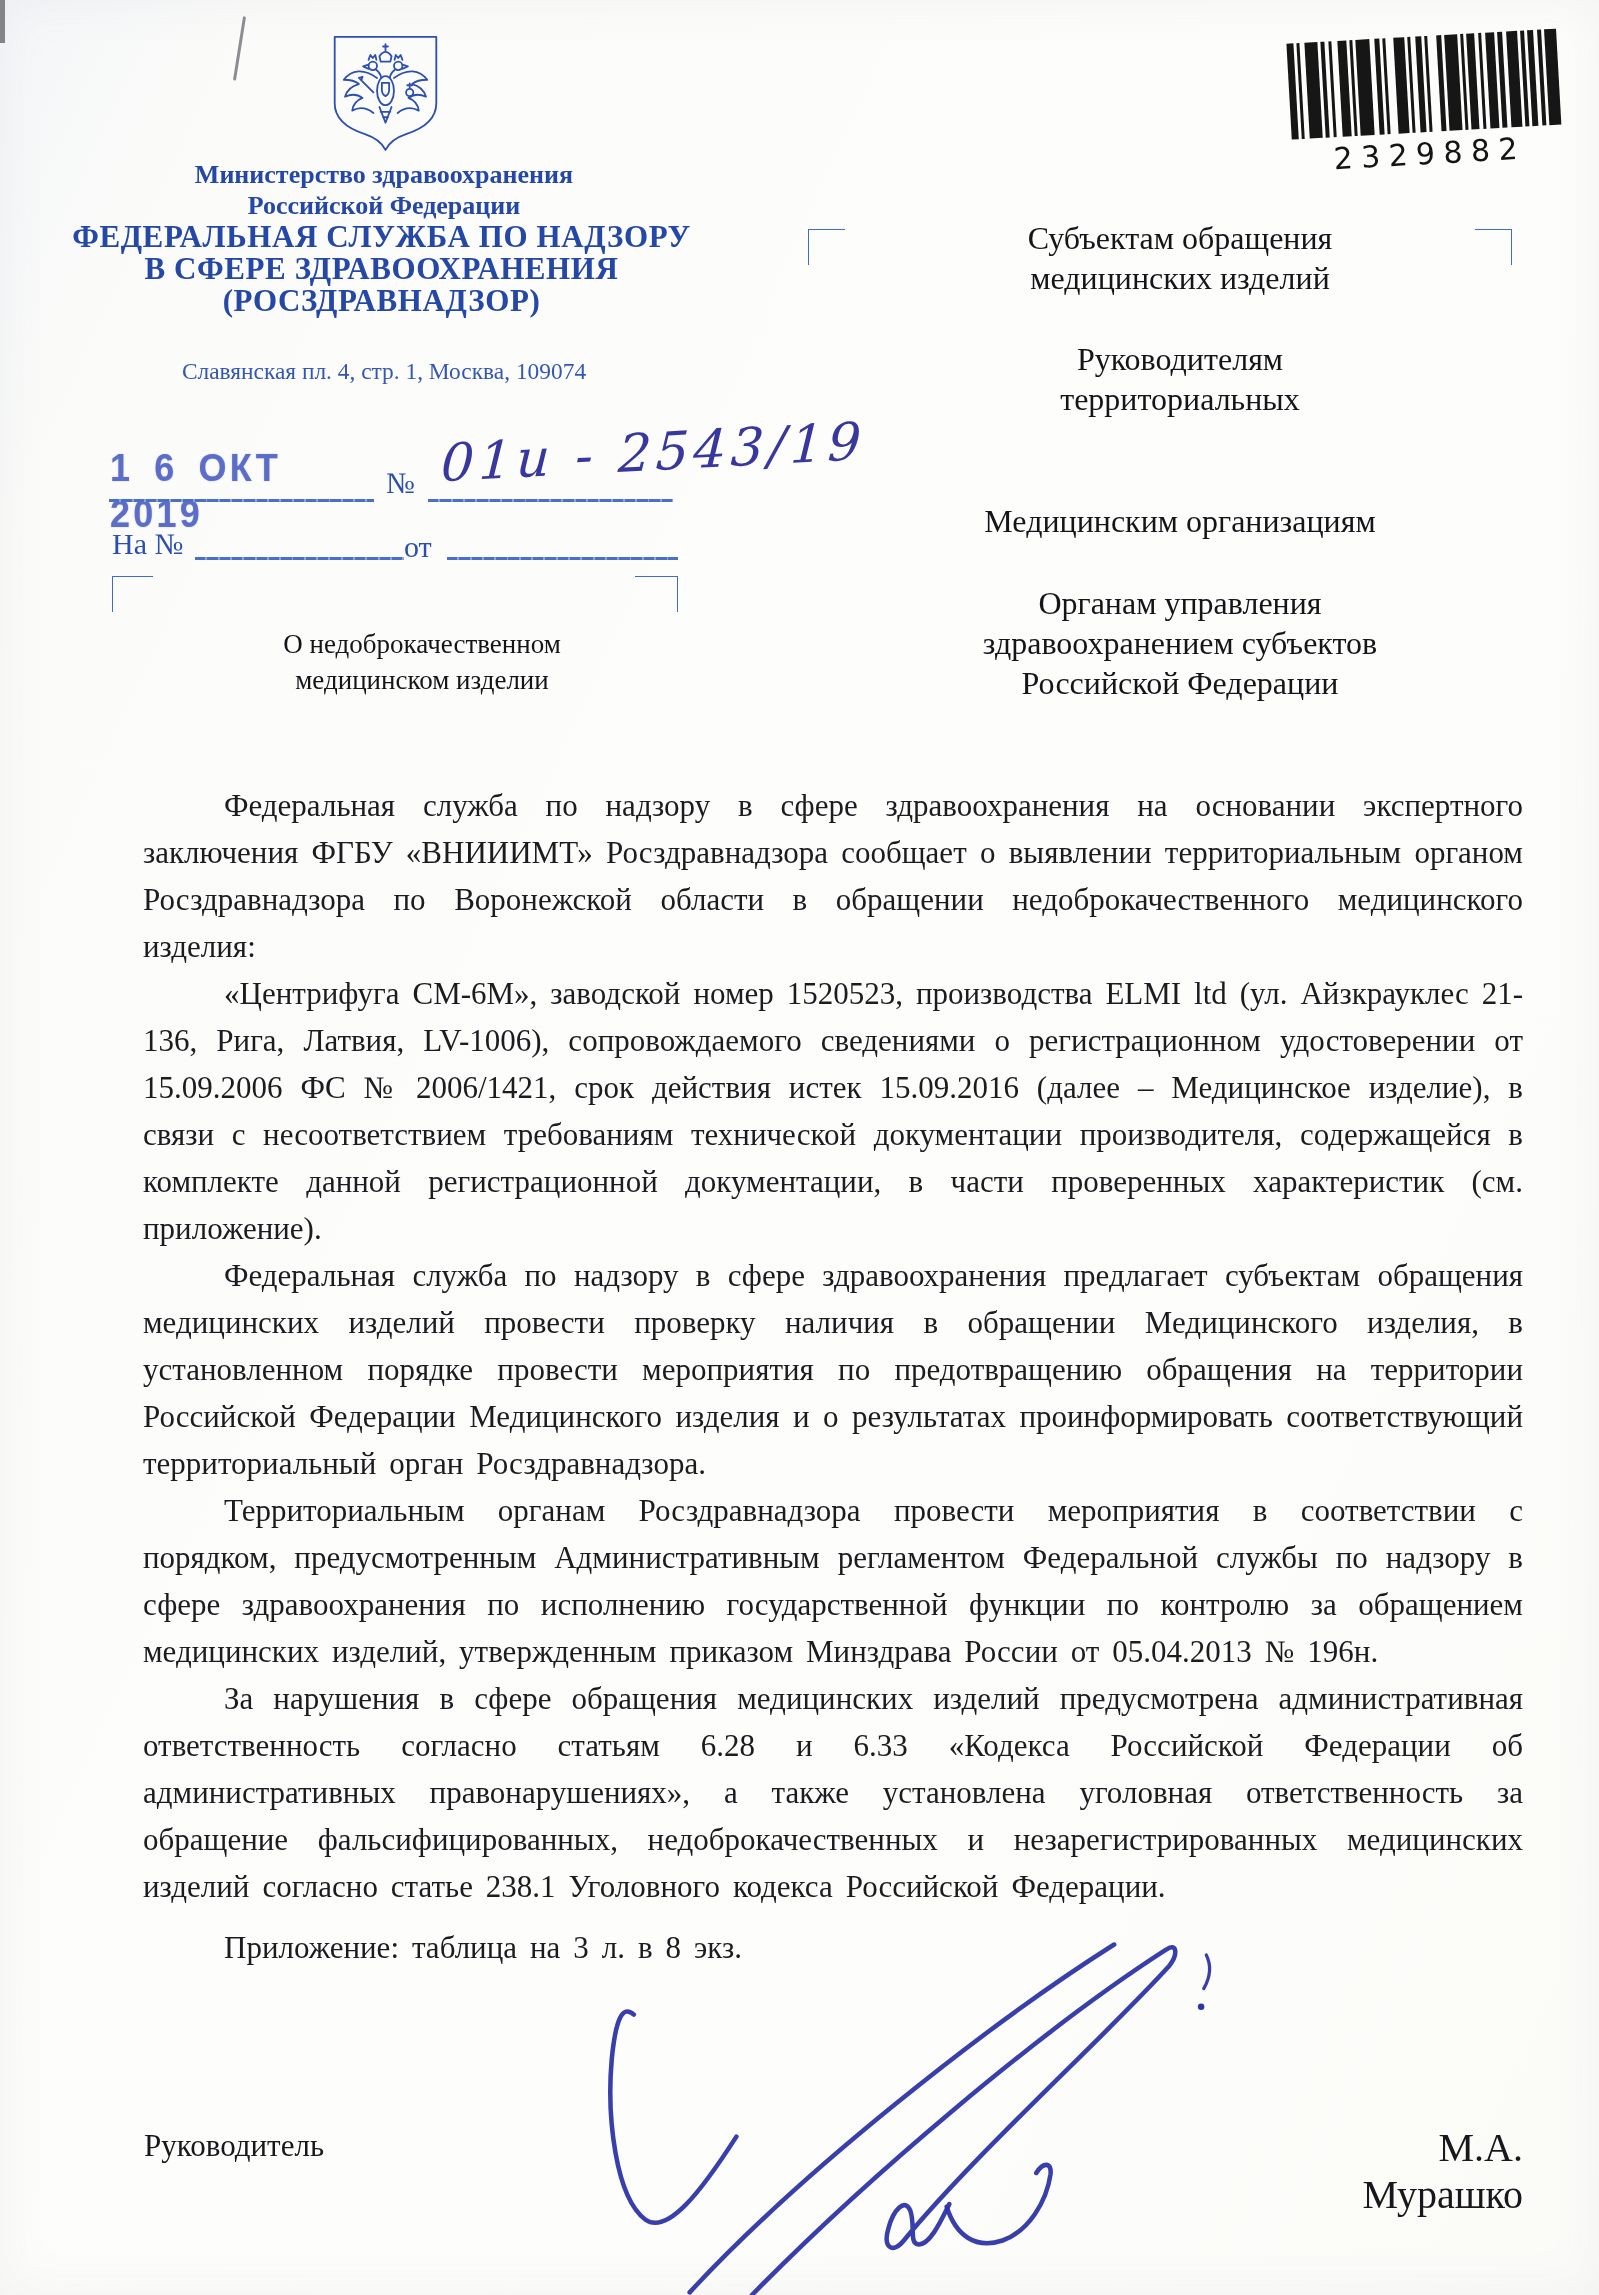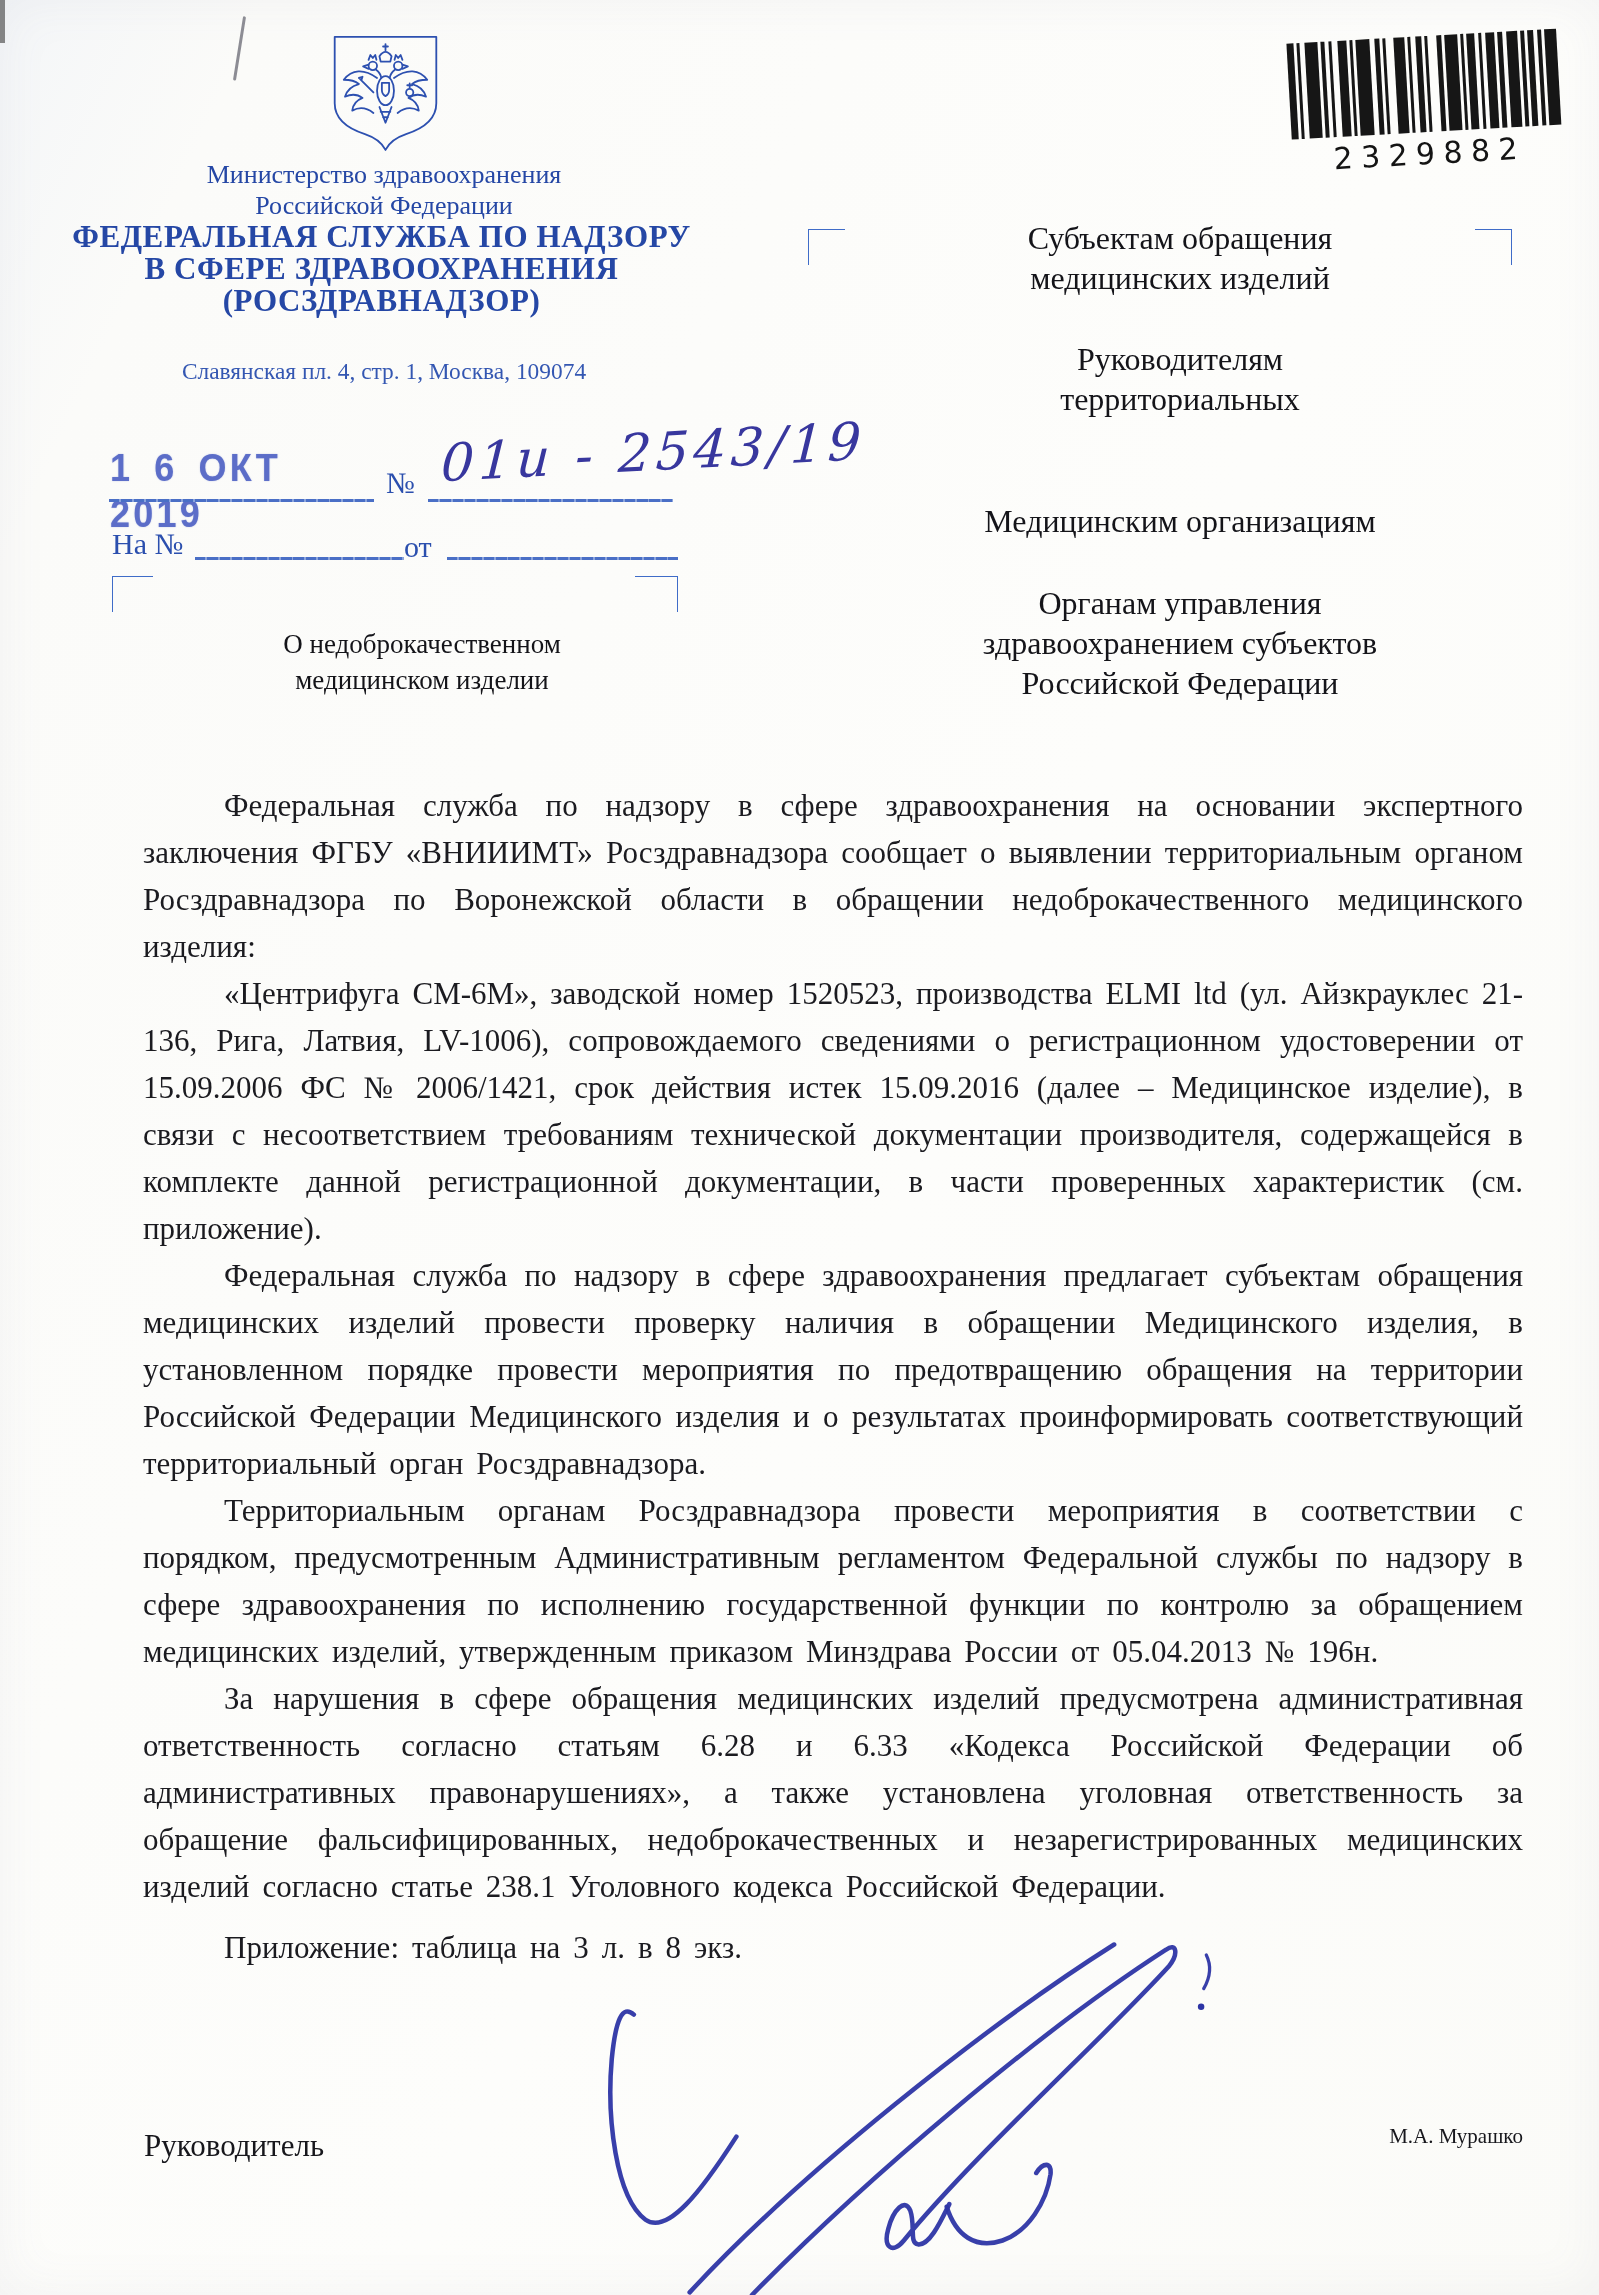--- a/index.html
+++ b/index.html
@@ -12,21 +12,21 @@
     overflow:hidden;
     font-family:"Liberation Serif", serif;
     color:#1b1b20;
   }
   .abs{position:absolute;}
   
   .emblem{left:323px;top:32px;width:125px;height:127px;}
   .emblem svg{width:100%;height:100%;}
   .emblem *{stroke:#2d50b0;stroke-width:3;fill:none;stroke-linecap:round;stroke-linejoin:round;}
   .ministry{left:84px;top:160px;width:600px;text-align:center;
-    font-weight:normal;font-size:26px;line-height:30.5px;color:#2547a5;}
+    font-weight:bold;font-size:26px;line-height:30.5px;color:#2547a5;}
   .service{left:57px;top:221px;width:649px;text-align:center;
     font-weight:bold;font-size:31px;line-height:32px;color:#2547a5;letter-spacing:0.6px;}
   .addr{left:84px;top:356px;width:600px;text-align:center;
     font-size:23.4px;line-height:30.5px;color:#3457b2;}
   
   .stamp{left:110px;top:449px;width:273px;
     font-family:"Liberation Sans",sans-serif;font-weight:bold;
     font-size:36px;letter-spacing:3.2px;word-spacing:7.8px;
     color:rgba(85,103,197,.92);text-shadow:0 0 1.3px rgba(85,103,197,.45);
     transform:scaleY(1.08);}
@@ -65,21 +65,21 @@
   
   .subject{left:182px;top:626px;width:480px;text-align:center;
     font-size:27px;line-height:36px;color:#141419;}
   
   .body{left:143px;top:782px;width:1380px;
     font-size:31px;line-height:47px;text-align:justify;color:#1b1b20;word-spacing:5.2px;}
   .body p{margin:0;text-indent:81px;}
   .body p.attach{margin-top:14.3px;}
   
   .sig-pos{left:144px;top:2128px;font-size:31px;color:#17171c;}
-  .sig-name{left:1272px;top:2124px;width:251px;text-align:right;font-size:21px;color:#17171c;}
+  .sig-name{left:1272px;top:2124px;width:251px;text-align:right;font-size:40px;color:#17171c;}
   
   .sliver{left:0;top:0;width:4.5px;height:43px;background:#4a4a4a;opacity:.65;}
   .stray{left:238px;top:15.6px;width:3.2px;height:65px;background:#70707a;
     border-radius:1.9px;transform:rotate(9deg);opacity:.8;}
   .overlay-svg{left:0;top:0;width:1600px;height:2295px;pointer-events:none;}
   .overlay-svg path{fill:none;stroke:#2d35a5;stroke-width:7;stroke-linecap:round;opacity:.95;}
   .overlay-svg .dot{fill:#2d35a5;stroke:none;}
   .overlay-svg .thin{stroke-width:5;}
 </style>
 </head>

